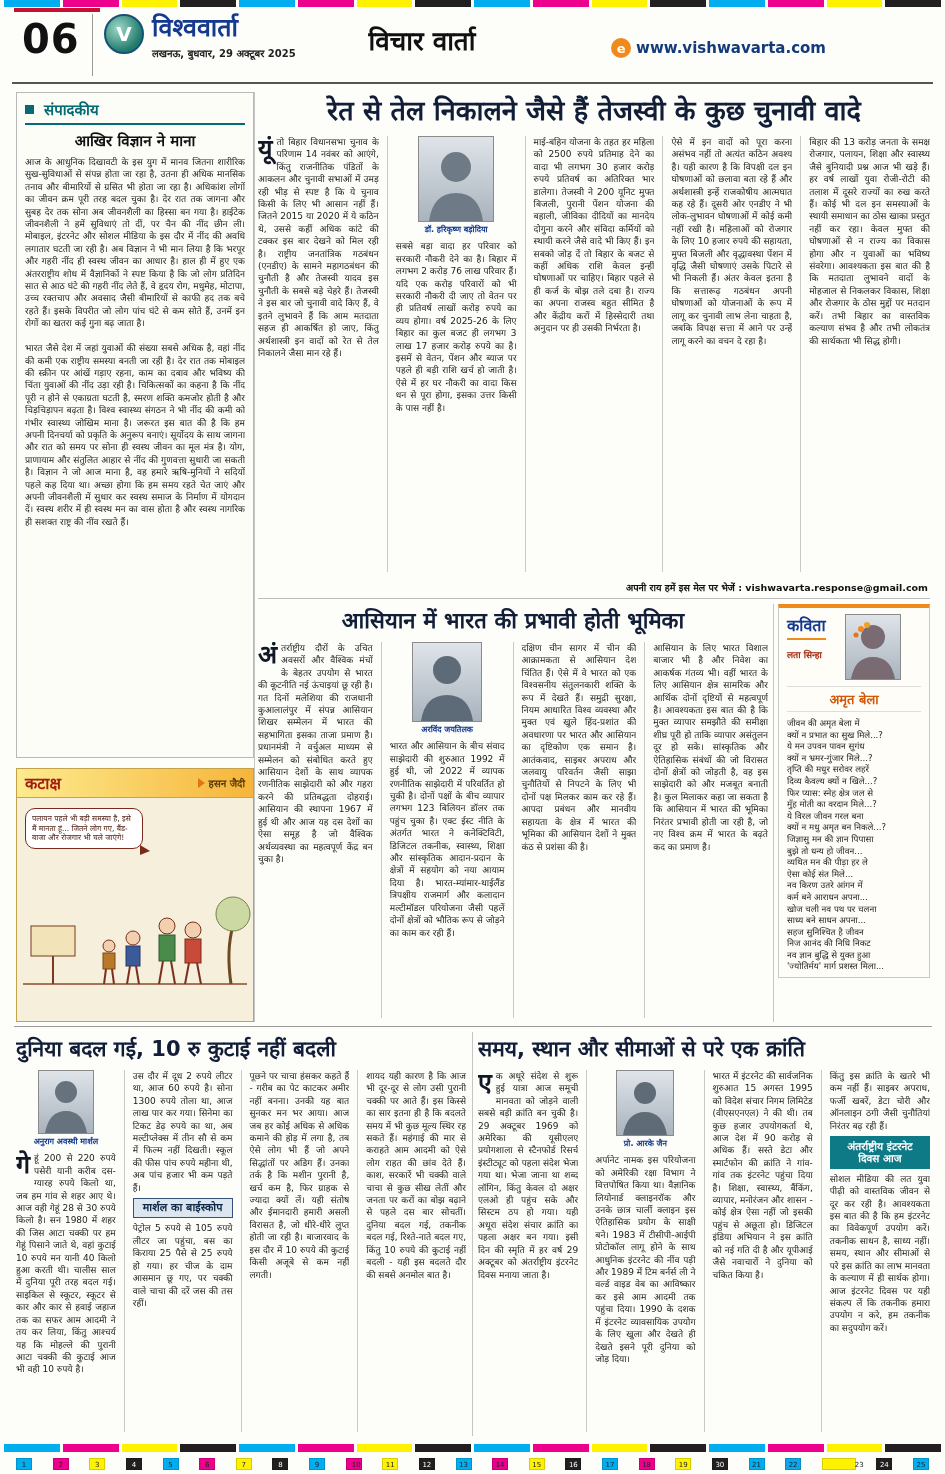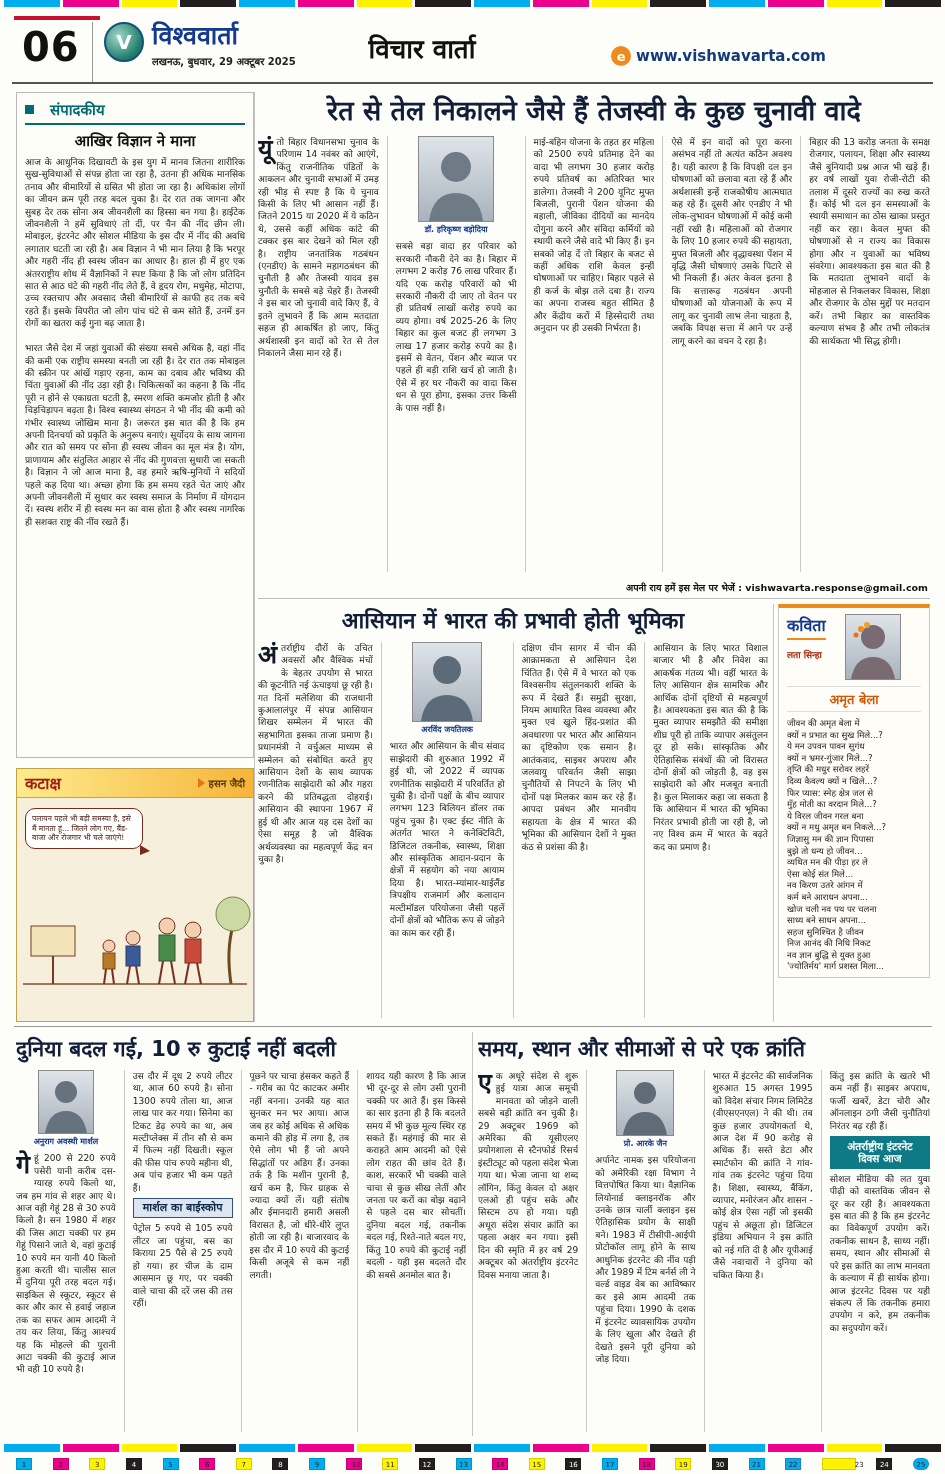--- a/index.html
+++ b/index.html
@@ -27,21 +27,21 @@
   
   .body-text{white-space:pre-line}
   .col-block{font-size:9px;line-height:12.4px;text-align:justify;color:#1c1c1c;overflow:hidden}
   .dropcap{float:left;font-size:25px;line-height:24px;font-weight:bold;color:#101826;margin:1px 4px 0 0}
   .cols{display:flex}
   .cols>.col{flex:1;overflow:hidden}
   .cols>.col+.col{border-left:1px solid #c9c9c9;margin-left:8px;padding-left:8px}
   .headline{font-weight:bold;color:#121e38;white-space:nowrap;overflow:hidden}
   
   .edit-box{border:1px solid #b9b9b9;background:#fdfdf8;padding:6px 8px;overflow:hidden}
-  .edit-label{display:flex;align-items:center;gap:16px;border-bottom:2px solid #046b74;padding-bottom:4px;margin-bottom:5px}
+  .edit-label{display:flex;align-items:center;gap:10px;border-bottom:2px solid #046b74;padding-bottom:4px;margin-bottom:5px}
   .edit-label .sq{width:9px;height:9px;background:#046b74}
   .edit-label .txt{font-size:15px;font-weight:bold;color:#046b74}
   .edit-title{text-align:center;font-size:15px;font-weight:bold;color:#111;margin:3px 0 6px}
   
   .kataksh{border:1px solid #c4a24a;overflow:hidden;background:#f6efdc}
   .kataksh-head{display:flex;align-items:center;justify-content:space-between;background:linear-gradient(90deg,#fdeB8e,#f6b53a);padding:3px 8px;border-bottom:1px solid #cfa23d}
   .kataksh-head .kt{font-size:16px;font-weight:bold;color:#a31f12}
   .kataksh-head .ka{font-size:10px;font-weight:bold;color:#5a3a0a;display:flex;align-items:center;gap:4px}
   .tri{width:0;height:0;border-top:5px solid transparent;border-bottom:5px solid transparent;border-left:7px solid #e07612}
   .cartoon{position:relative;height:204px}
@@ -79,21 +79,21 @@
     <span style="background: rgb(0, 174, 239);"></span>
     <span style="background: rgb(236, 0, 140);"></span>
     <span style="background: rgb(255, 242, 0);"></span>
     <span style="background: rgb(35, 31, 32);"></span>
     <span style="background: rgb(0, 174, 239);"></span>
     <span style="background: rgb(236, 0, 140);"></span>
     <span style="background: rgb(255, 242, 0);"></span>
     <span style="background: rgb(35, 31, 32);"></span>
   </div>
 
-<header class="abs" style="left:0;top:16px;width:844px;height:72px">
+<header class="abs" style="left:0;top:8px;width:844px;height:72px">
   <div class="red-tab"></div>
   <div class="pageno">06</div>
   <div class="head-divider"></div>
   <div class="brand">
     <div class="logo-circle">
         <span>V</span>
       </div>
     <div>
       <div class="masthead">विश्ववार्ता</div>
       <div class="dateline">लखनऊ, बुधवार, 29 अक्टूबर 2025</div>
@@ -337,14 +337,14 @@
     <span style="background: rgb(255, 242, 0);">15</span>
     <span style="background: rgb(35, 31, 32); color: rgb(255, 255, 255);">16</span>
     <span style="background: rgb(0, 174, 239);">17</span>
     <span style="background: rgb(236, 0, 140);">18</span>
     <span style="background: rgb(255, 242, 0);">19</span>
     <span style="background: rgb(35, 31, 32); color: rgb(255, 255, 255);">30</span>
     <span style="background: rgb(0, 174, 239);">21</span>
     <span style="background: #0ea5e9;">22</span>
     <span style="background: rgb(255, 242, 0); padding-left: 32px;">23</span>
     <span style="background: rgb(35, 31, 32); color: rgb(255, 255, 255);">24</span>
-    <span style="background: rgb(0, 174, 239); border-radius: 6px;">25</span>
+    <span style="background: rgb(0, 174, 239);">25</span>
   </div>
 
 </body></html>

